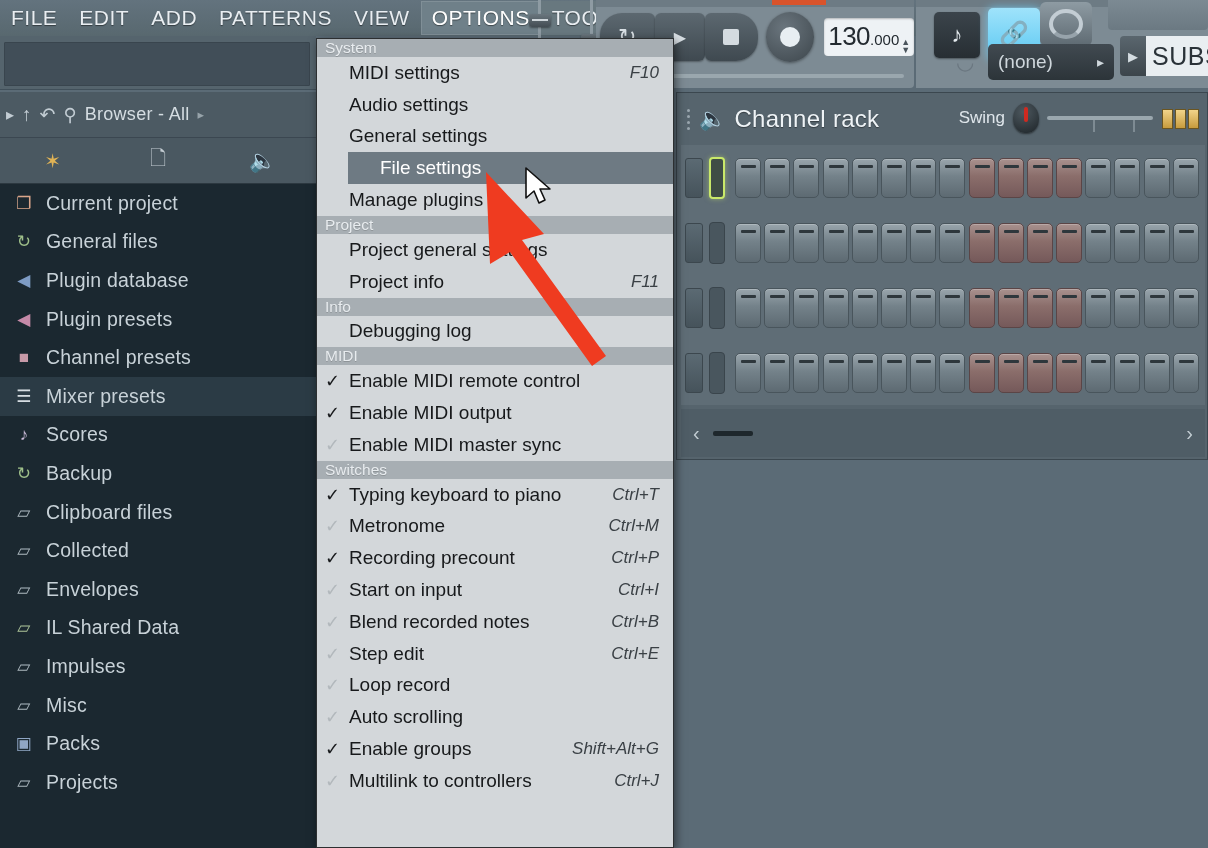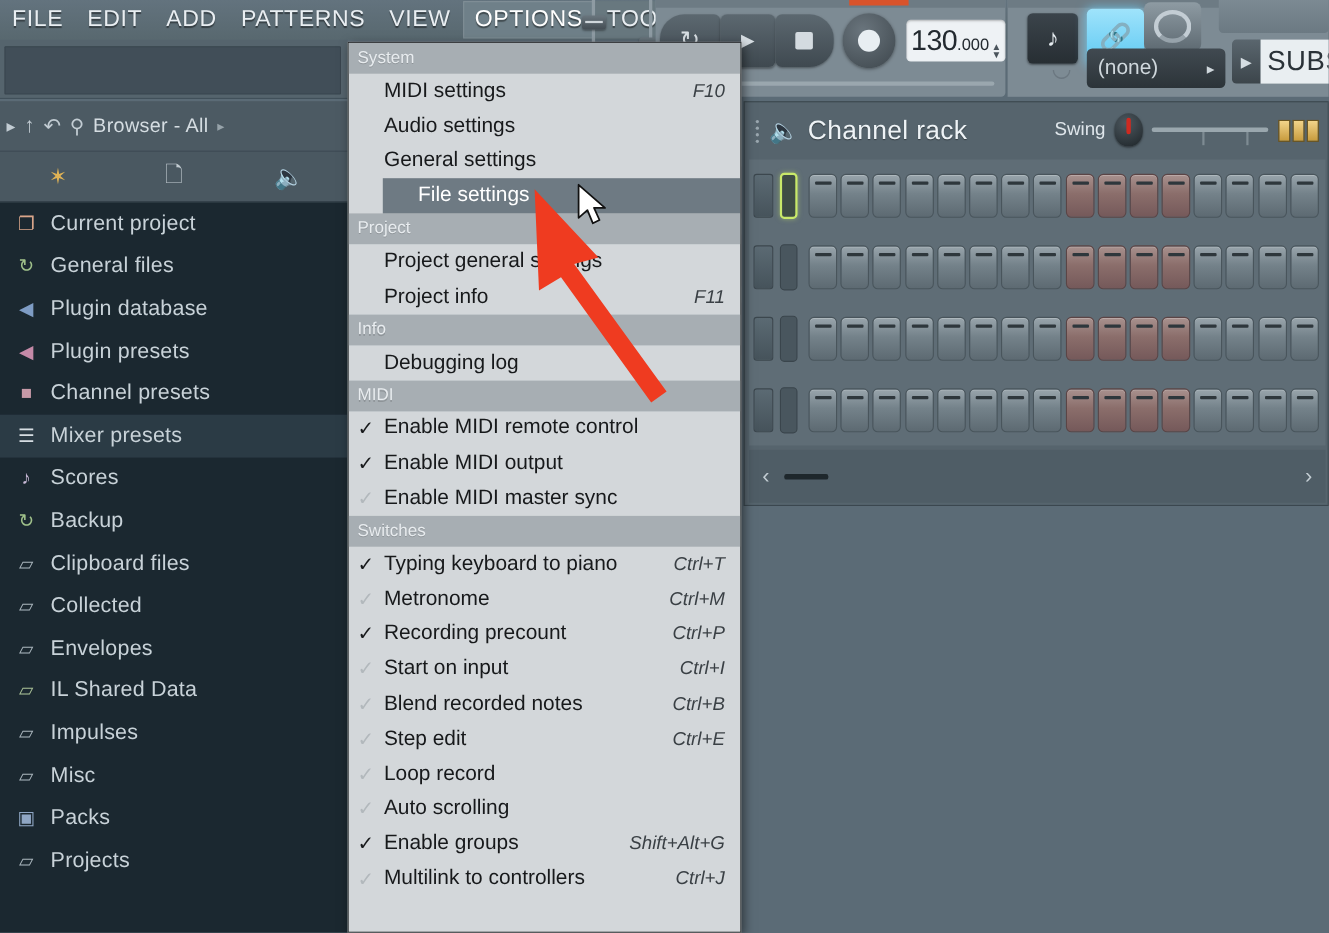--- a/index.html
+++ b/index.html
@@ -207,21 +207,21 @@
               border-radius:2px; margin-bottom:12px; }
 
   
   .dropdown {
     position:absolute; left:316px; top:38px; width:358px; height:810px;
     background:#d3d7da; border:1px solid #2c2f31;
     box-shadow:2px 3px 9px rgba(0,0,0,.5);
     overflow:hidden; z-index:50;
   }
   .sec-hd {
-    height:28px; background:#a7aeb3; color:#e8ecef; font-size:15.5px;
+    height:18px; background:#a7aeb3; color:#e8ecef; font-size:15.5px;
     display:flex; align-items:center; padding-left:8px;
     text-shadow:0 1px 0 rgba(0,0,0,.15);
     font-family:"Liberation Sans", sans-serif;
   }
   .mrow {
     height:31.8px; display:flex; align-items:center; color:#17191b;
     font-size:19px; position:relative; padding-left:8px;
     font-family:"Liberation Sans", sans-serif;
   }
   .mrow.pad { padding-left:32px; }
@@ -528,20 +528,23 @@
       </div>
       <div class="mrow pad">
         <span class="lbl">Audio settings</span>
       </div>
       <div class="mrow pad">
         <span class="lbl">General settings</span>
       </div>
       <div class="mrow pad hl">
         <span class="lbl">File settings</span>
       </div>
+      <div class="mrow pad">
+        <span class="lbl">Manage plugins</span>
+      </div>
       <div class="sec-hd">Project</div>
       <div class="mrow pad">
         <span class="lbl">Project general settings</span>
       </div>
       <div class="mrow pad">
         <span class="lbl">Project info</span>
         <span class="sc">F11</span>
       </div>
       <div class="sec-hd">Info</div>
       <div class="mrow pad">

